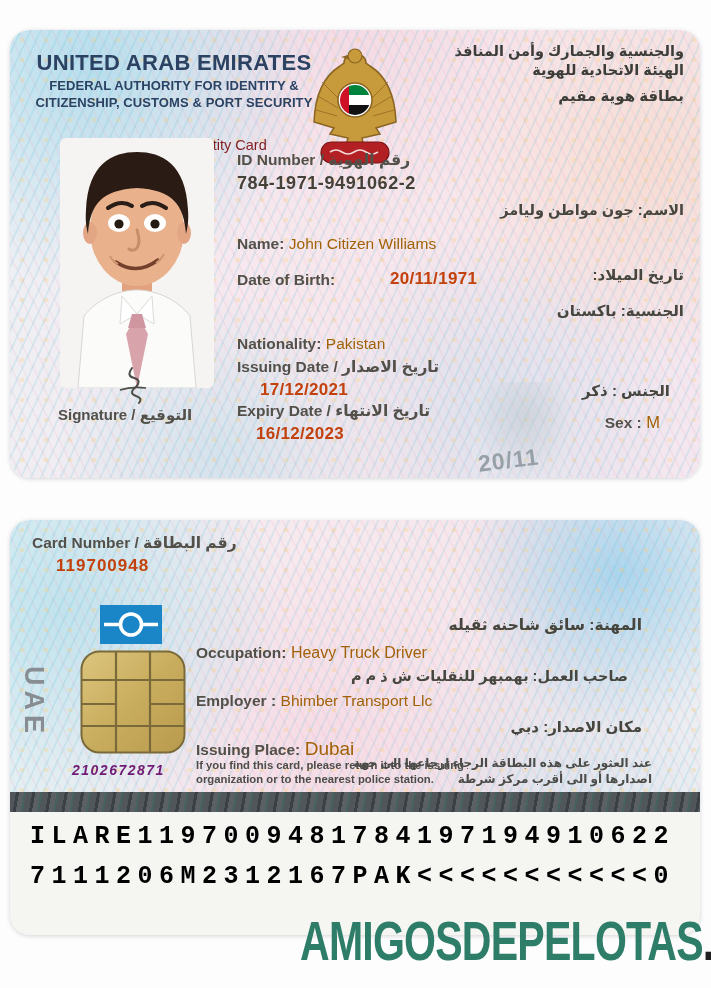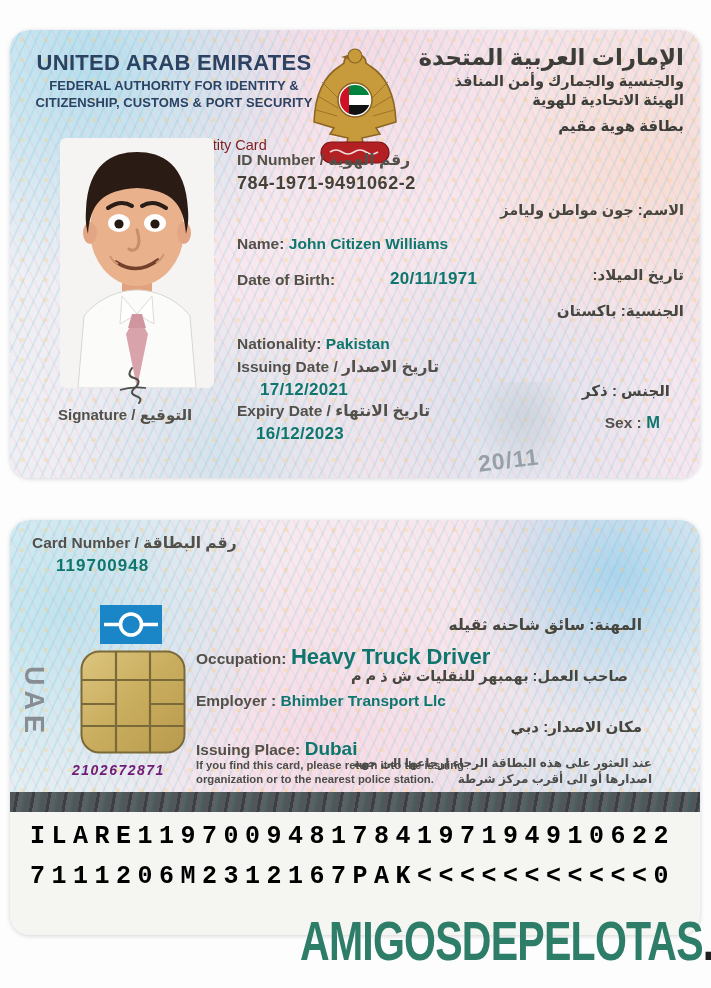--- a/index.html
+++ b/index.html
@@ -33,22 +33,22 @@
   
   .hdr-left{left:20px;top:20px;width:288px;text-align:center;color:#2c4263;}
   .country{font-size:22px;font-weight:bold;letter-spacing:0.3px;}
   .auth{font-size:13px;font-weight:bold;letter-spacing:0.1px;line-height:16.5px;margin-top:2px;}
   .cardtype{margin-top:26px;font-size:14.5px;color:#7f1d1d;padding-left:42px;}
   .hdr-right{right:16px;top:12px;text-align:right;direction:rtl;color:#3c3c38;}
   .ar-big{font-size:23px;font-weight:bold;line-height:30px;}
   .ar-mid{font-size:14.5px;font-weight:bold;line-height:19px;}
   .ar-type{font-size:15px;font-weight:bold;margin-top:7px;}
   .lbl{font-size:15.5px;font-weight:bold;color:#53504a;}
-  .val{font-size:15.5px;font-weight:bold;color:#0f766e;}
-  .bigval{font-size:17px;font-weight:bold;color:#0f766e;letter-spacing:0.3px;}
+  .val{font-size:15.5px;font-weight:normal;color:#a16207;}
+  .bigval{font-size:17px;font-weight:bold;color:#c2410c;letter-spacing:0.3px;}
   .ar-line{direction:rtl;font-size:15px;font-weight:bold;color:#46463f;}
   .idnum{font-size:18px;font-weight:bold;color:#444139;letter-spacing:0.6px;}
   .ghost{left:462px;top:352px;width:96px;height:100px;border-radius:10px;
          background:radial-gradient(ellipse at 55% 35%, rgba(185,195,200,0.45), rgba(235,238,240,0.15) 70%);}
   .ghost-date{position:absolute;left:6px;bottom:8px;font-size:23px;font-weight:bold;
               color:#98a0a7;transform:rotate(-7deg);letter-spacing:1px;}
   
   .uae-vert{left:8px;top:146px;writing-mode:vertical-rl;font-size:27px;font-weight:bold;
             color:#878d92;letter-spacing:5px;}
   .chip-serial{left:62px;top:242px;font-size:14px;color:#701a75;letter-spacing:1.5px;font-weight:bold;font-style:italic;}
@@ -101,21 +101,20 @@
         <rect x="30" y="43" width="9" height="30" fill="#ce1126"></rect>
         <rect x="39" y="43" width="21" height="10" fill="#00843d"></rect>
         <rect x="39" y="53" width="21" height="10" fill="#ffffff"></rect>
         <rect x="39" y="63" width="21" height="10" fill="#111111"></rect>
       </g>
       <rect x="11" y="100" width="68" height="21" rx="10.5" fill="#b32024" stroke="#7d1518" stroke-width="1.2"></rect>
       <path d="M20,110 q6,-4 12,0 q6,4 12,0 q6,-4 12,0 q6,4 12,0" stroke="#f4dada" stroke-width="1.6" fill="none"></path>
     </svg>
 
     <div class="abs z hdr-right">
-      <div class="ar-big">الإمارات العربية المتحدة</div>
       <div class="ar-mid">والجنسية والجمارك وأمن المنافذ</div>
       <div class="ar-mid">الهيئة الاتحادية للهوية</div>
       <div class="ar-type">بطاقة هوية مقيم</div>
     </div>
 
     <svg class="abs z" style="left:50px;top:108px;" width="154" height="250" viewBox="0 0 154 250">
       <rect x="0" y="0" width="154" height="250" rx="6" fill="#f6f4f2"></rect>
       <rect x="62" y="128" width="30" height="34" fill="#e2a27f"></rect>
       <path d="M18,250 L24,178 C38,160 60,152 77,152 C94,152 116,160 130,178 L136,250 Z" fill="#fbfbfa" stroke="#d8d6d2" stroke-width="1"></path>
       <path d="M62,158 L77,176 L60,186 Z" fill="#ffffff" stroke="#dddbd6" stroke-width="1"></path>
@@ -210,21 +209,21 @@
       </g>
     </svg>
 
     <div class="abs z uae-vert">UAE</div>
 
     <div class="abs z chip-serial">2102672871</div>
 
     <div class="abs z ar-line" style="right:58px;top:96px;font-size:15.5px;">المهنة: سائق شاحنه ثقيله</div>
     <div class="abs z" style="left:186px;top:124px;">
       <span class="lbl">Occupation:</span>
-      <span class="val" style="font-size:22px;margin-top:44px;">Heavy Truck Driver</span>
+      <span class="val" style="font-size:16px;margin-top:44px;">Heavy Truck Driver</span>
     </div>
 
     <div class="abs z ar-line" style="right:72px;top:148px;font-size:14.5px;">صاحب العمل: بهمبهر للنقليات ش ذ م م</div>
     <div class="abs z" style="left:186px;top:172px;">
       <span class="lbl">Employer :</span>
       <span class="val">Bhimber Transport Llc</span>
     </div>
 
     <div class="abs z ar-line" style="right:58px;top:198px;">مكان الاصدار: دبي</div>
     <div class="abs z" style="left:186px;top:218px;">

